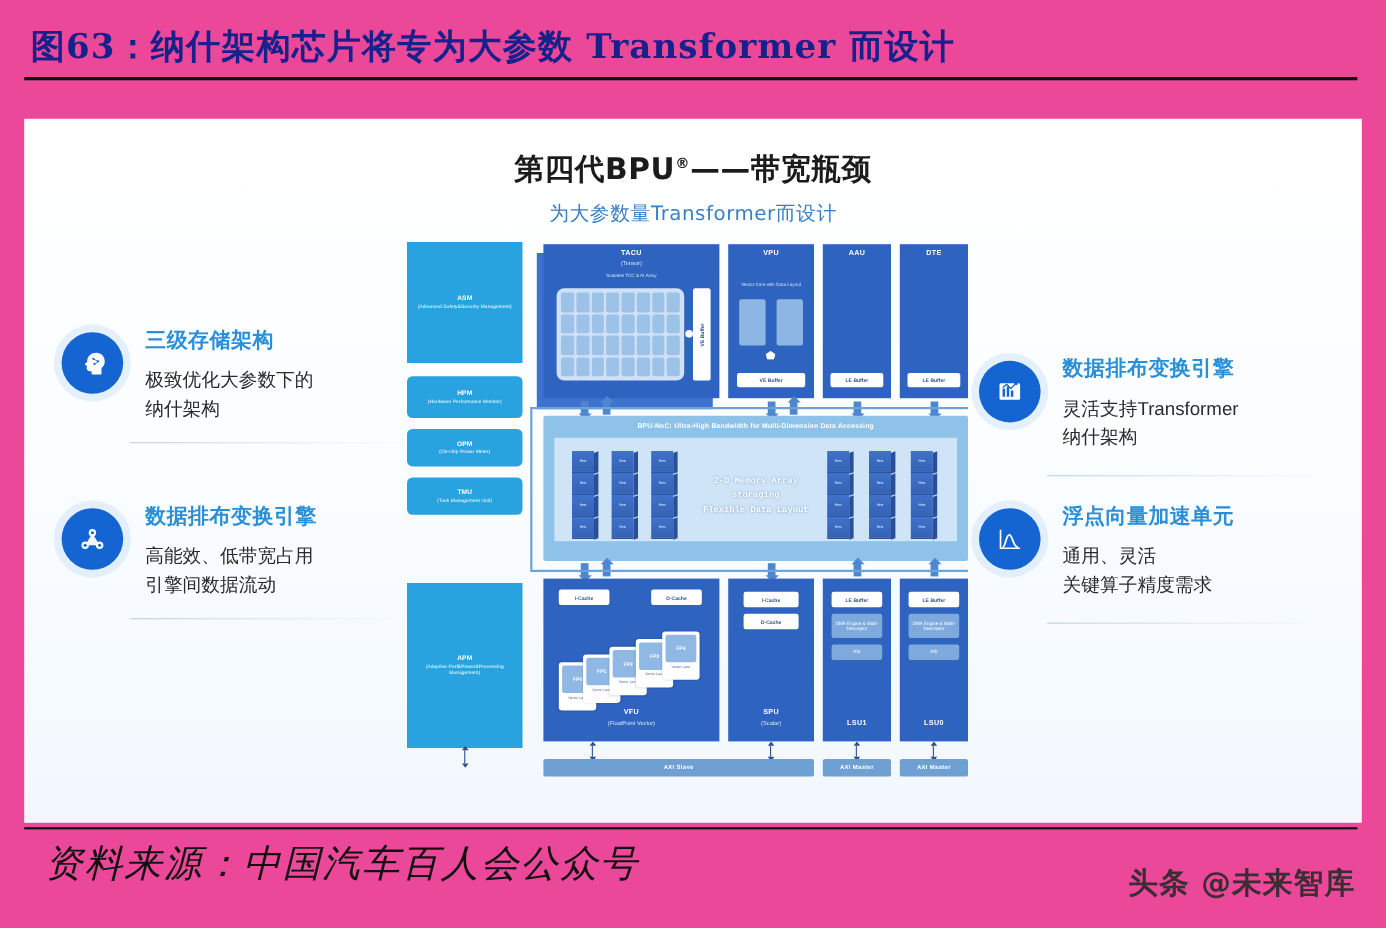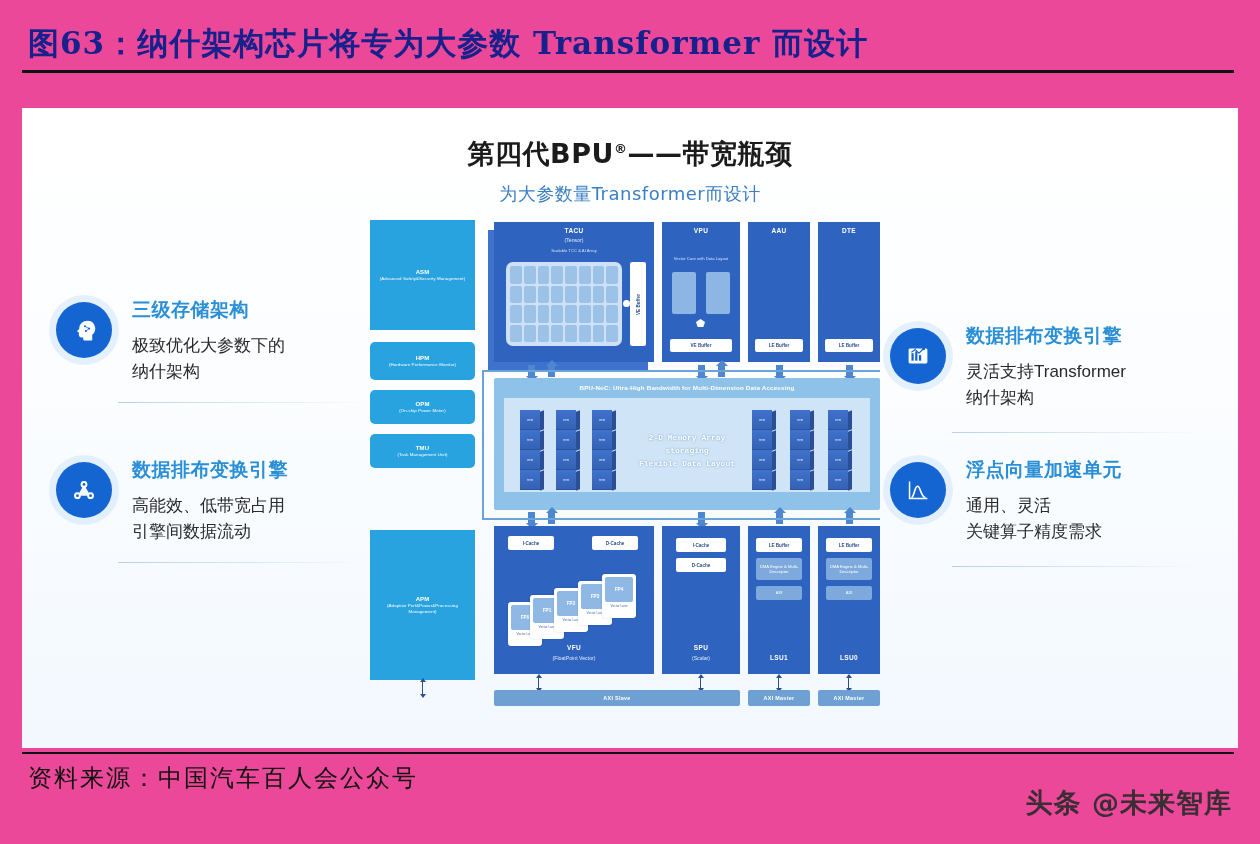--- a/index.html
+++ b/index.html
@@ -30,24 +30,25 @@
   }
   .title-rule{
     margin-top:7px;
     height:3px;background:#111111;width:1212px;
   }
   .footer-rule{
     position:absolute;left:22px;top:752px;
     height:2px;background:#111111;width:1212px;
   }
   .source-line{
-    position:absolute;left:28px;top:762px;
+    position:absolute;left:41px;top:762px;
     font-family:"DejaVu Serif","Liberation Serif",serif;
-    font-size:24px;color:#111;letter-spacing:2px;
+    font-size:34px;color:#111;letter-spacing:2px;
     white-space:nowrap;
+    font-style:italic;
   }
   .watermark{
     position:absolute;right:28px;top:785px;
     font-family:"DejaVu Sans","Liberation Sans",sans-serif;
     font-size:27px;font-weight:bold;color:#2b2b2b;
     letter-spacing:1px;white-space:nowrap;
     opacity:.92;
   }
 
   

